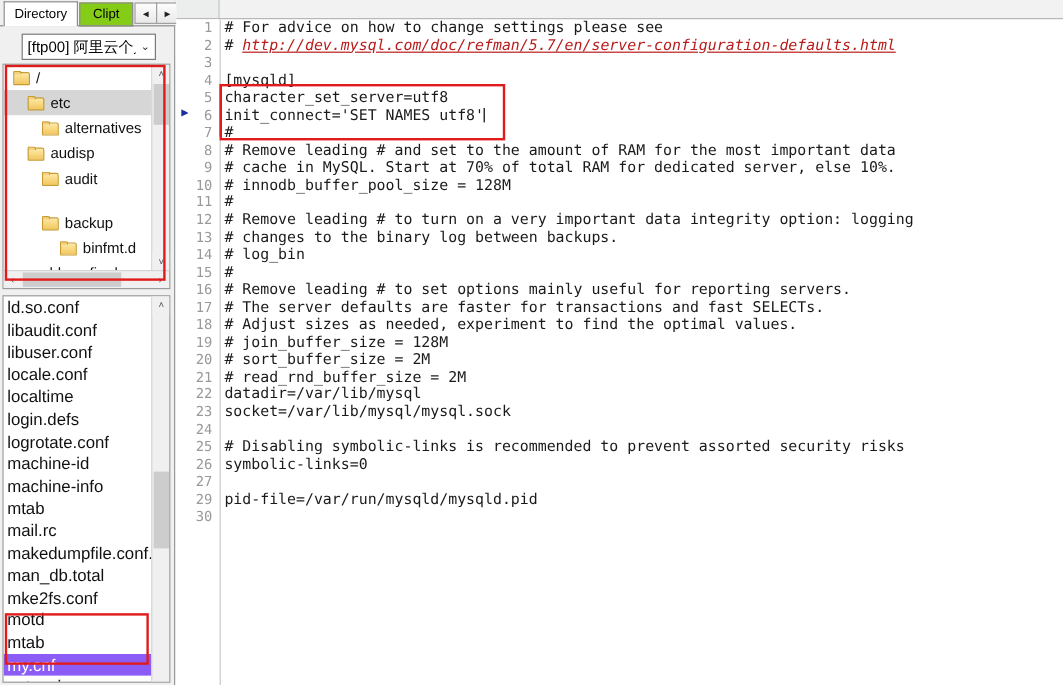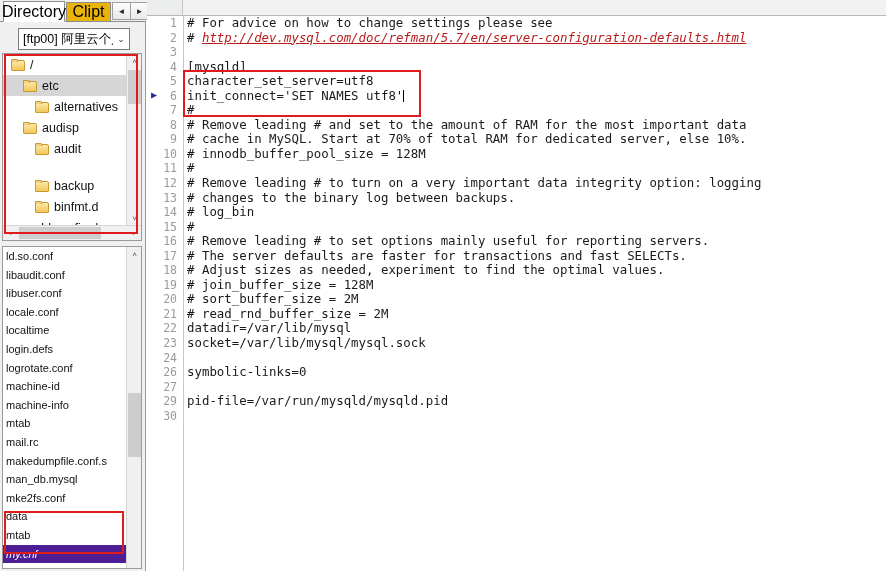--- a/index.html
+++ b/index.html
@@ -21,33 +21,33 @@
   }
 
   
   #tabstrip{
     position:absolute;left:0;top:0;width:146px;height:22px;
     background:#f0f0f0;
   }
   .tab{
     position:absolute;top:2px;height:20px;
     box-sizing:border-box;
-    font-size:16px;color:#000;
+    font-size:11px;color:#000;
     display:flex;align-items:center;justify-content:center;
     border:1px solid #8d8d8d;
     border-bottom:none;
   }
   .tab.active{
     left:3px;width:62px;top:1px;height:21px;
     background:#ffffff;border-bottom:1px solid #ffffff;
     z-index:3;
   }
   .tab.inactive{
     left:66px;width:45px;
-    background:#eab308;
+    background:#84cc16;
     border-bottom:1px solid #8d8d8d;
   }
   .spinbox{
     position:absolute;top:2px;width:19px;height:18px;
     background:linear-gradient(#fdfdfd,#e9e9e9);
     border:1px solid #a0a0a0;
     display:flex;align-items:center;justify-content:center;
     font-size:8px;color:#222;box-sizing:border-box;
   }
   #spin-prev{left:112px;}
@@ -134,23 +134,23 @@
   #file-wrap{
     position:absolute;left:2px;top:246px;width:140px;height:323px;
     background:#ffffff;border:1px solid #9a9a9a;
     box-sizing:border-box;overflow:hidden;
   }
   #file-list{
     position:absolute;left:0;top:0;width:124px;height:321px;overflow:hidden;
   }
   .file-row{
     height:18.6px;line-height:18.6px;
-    padding-left:3px;font-size:11px;color:#111;white-space:nowrap;
-  }
-  .file-row.sel{background:#4c1d95;color:#ffffff;font-style:italic;}
+    padding-left:3px;font-size:14px;color:#111;white-space:nowrap;
+  }
+  .file-row.sel{background:#8b5cf6;color:#ffffff;}
   #file-vscroll{
     position:absolute;right:0;top:0;width:15px;height:321px;
     background:#f0f0f0;border-left:1px solid #d4d4d4;box-sizing:border-box;
   }
   #file-vthumb{
     position:absolute;left:1px;top:146px;width:13px;height:64px;background:#cdcdcd;
   }
 
   
   .redbox{position:absolute;border:2px solid #e01b1b;box-sizing:border-box;pointer-events:none;}
@@ -269,21 +269,21 @@
             <span>audisp</span>
           </div>
           <div class="tree-row" style="padding-left: 32px;">
             <span class="folder-ico"></span>
             <span>audit</span>
           </div>
           <div class="tree-row" style="padding-left: 32px; margin-top: 16px;">
             <span class="folder-ico"></span>
             <span>backup</span>
           </div>
-          <div class="tree-row" style="padding-left: 32px;">
+          <div class="tree-row" style="padding-left: 47px;">
             <span class="folder-ico"></span>
             <span>binfmt.d</span>
           </div>
           <div class="tree-row" style="padding-left: 32px;">
             <span>chkconfig.d</span>
           </div>
         </div>
 
       <div id="tree-vscroll">
         <div class="sbtn">˄</div>
@@ -305,23 +305,23 @@
           <div class="file-row">libuser.conf</div>
           <div class="file-row">locale.conf</div>
           <div class="file-row">localtime</div>
           <div class="file-row">login.defs</div>
           <div class="file-row">logrotate.conf</div>
           <div class="file-row">machine-id</div>
           <div class="file-row">machine-info</div>
           <div class="file-row">mtab</div>
           <div class="file-row">mail.rc</div>
           <div class="file-row">makedumpfile.conf.s</div>
-          <div class="file-row">man_db.mysql</div>
+          <div class="file-row">man_db.total</div>
           <div class="file-row">mke2fs.conf</div>
-          <div class="file-row">data</div>
+          <div class="file-row">motd</div>
           <div class="file-row">mtab</div>
           <div class="file-row sel">my.cnf</div>
           <div class="file-row">networks</div>
         </div>
       <div id="file-vscroll">
         <div class="sbtn">˄</div>
         <div id="file-vthumb"></div>
       </div>
     </div>
   </div>
@@ -357,20 +357,21 @@
           <div class="code-row"><span class="ln">15</span><span class="ct">#</span></div>
           <div class="code-row"><span class="ln">16</span><span class="ct"># Remove leading # to set options mainly useful for reporting servers.</span></div>
           <div class="code-row"><span class="ln">17</span><span class="ct"># The server defaults are faster for transactions and fast SELECTs.</span></div>
           <div class="code-row"><span class="ln">18</span><span class="ct"># Adjust sizes as needed, experiment to find the optimal values.</span></div>
           <div class="code-row"><span class="ln">19</span><span class="ct"># join_buffer_size = 128M</span></div>
           <div class="code-row"><span class="ln">20</span><span class="ct"># sort_buffer_size = 2M</span></div>
           <div class="code-row"><span class="ln">21</span><span class="ct"># read_rnd_buffer_size = 2M</span></div>
           <div class="code-row"><span class="ln">22</span><span class="ct">datadir=/var/lib/mysql</span></div>
           <div class="code-row"><span class="ln">23</span><span class="ct">socket=/var/lib/mysql/mysql.sock</span></div>
           <div class="code-row"><span class="ln">24</span><span class="ct"></span></div>
+          <div class="code-row"><span class="ln">25</span><span class="ct"># Disabling symbolic-links is recommended to prevent assorted security risks</span></div>
           <div class="code-row"><span class="ln">26</span><span class="ct">symbolic-links=0</span></div>
           <div class="code-row"><span class="ln">27</span><span class="ct"></span></div>
           <div class="code-row"><span class="ln">29</span><span class="ct">pid-file=/var/run/mysqld/mysqld.pid</span></div>
           <div class="code-row"><span class="ln">30</span><span class="ct"></span></div>
         </div>
     </div>
   </div>
 
   <div class="redbox" id="redbox-tree"></div>
   <div class="redbox" id="redbox-file"></div>

